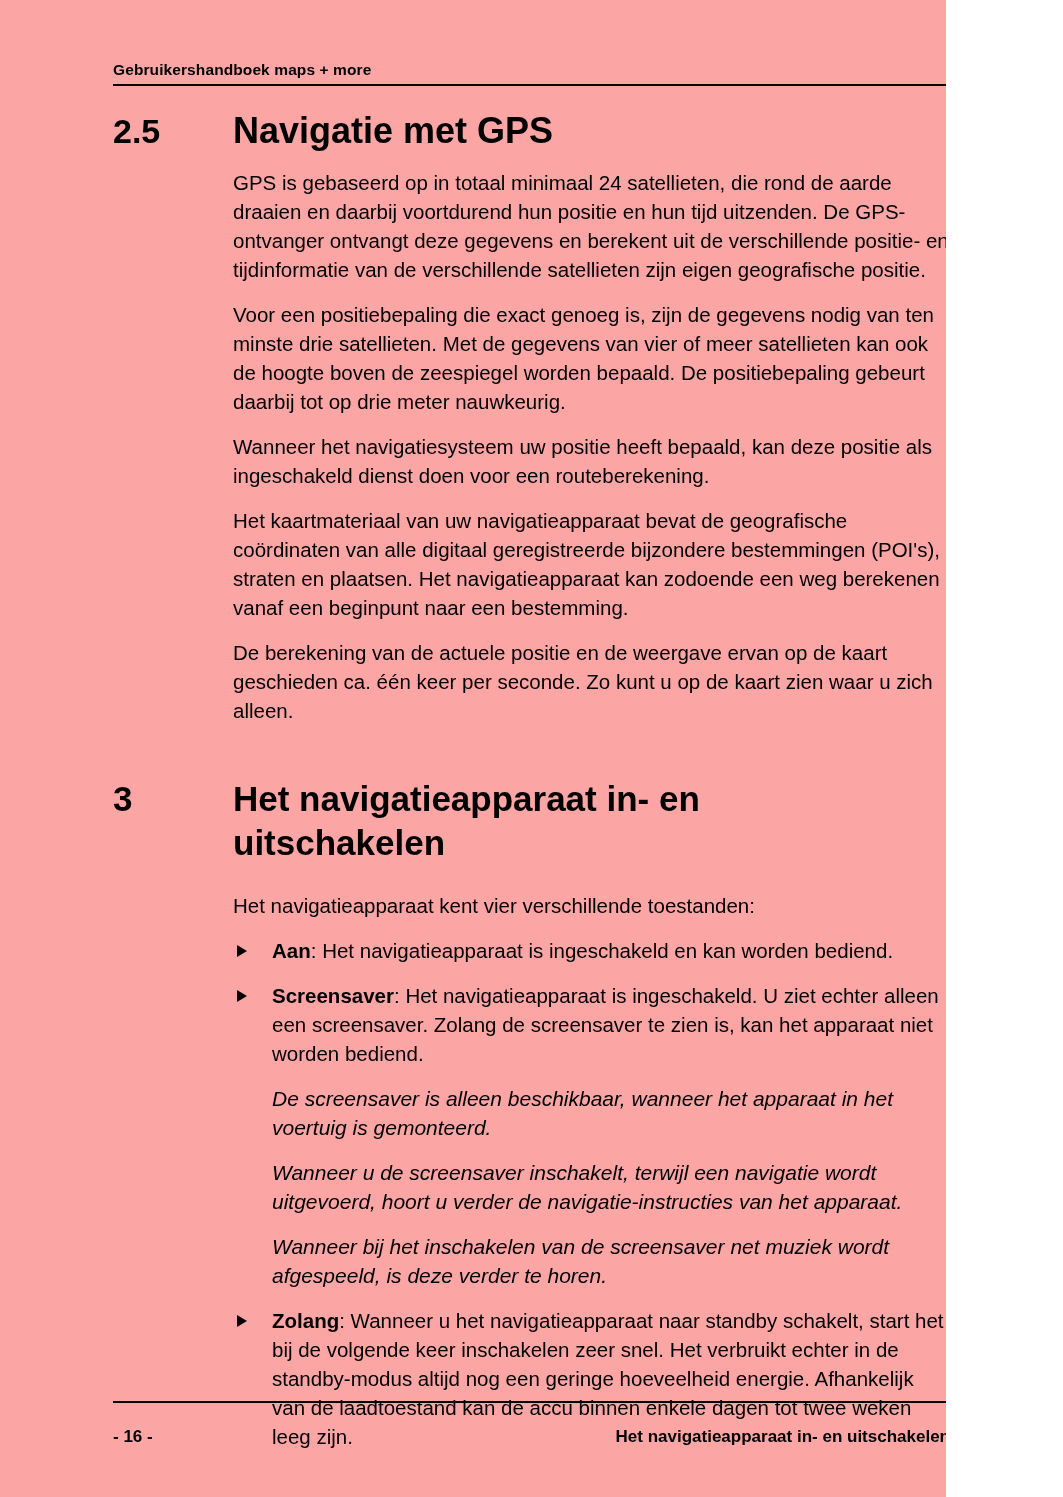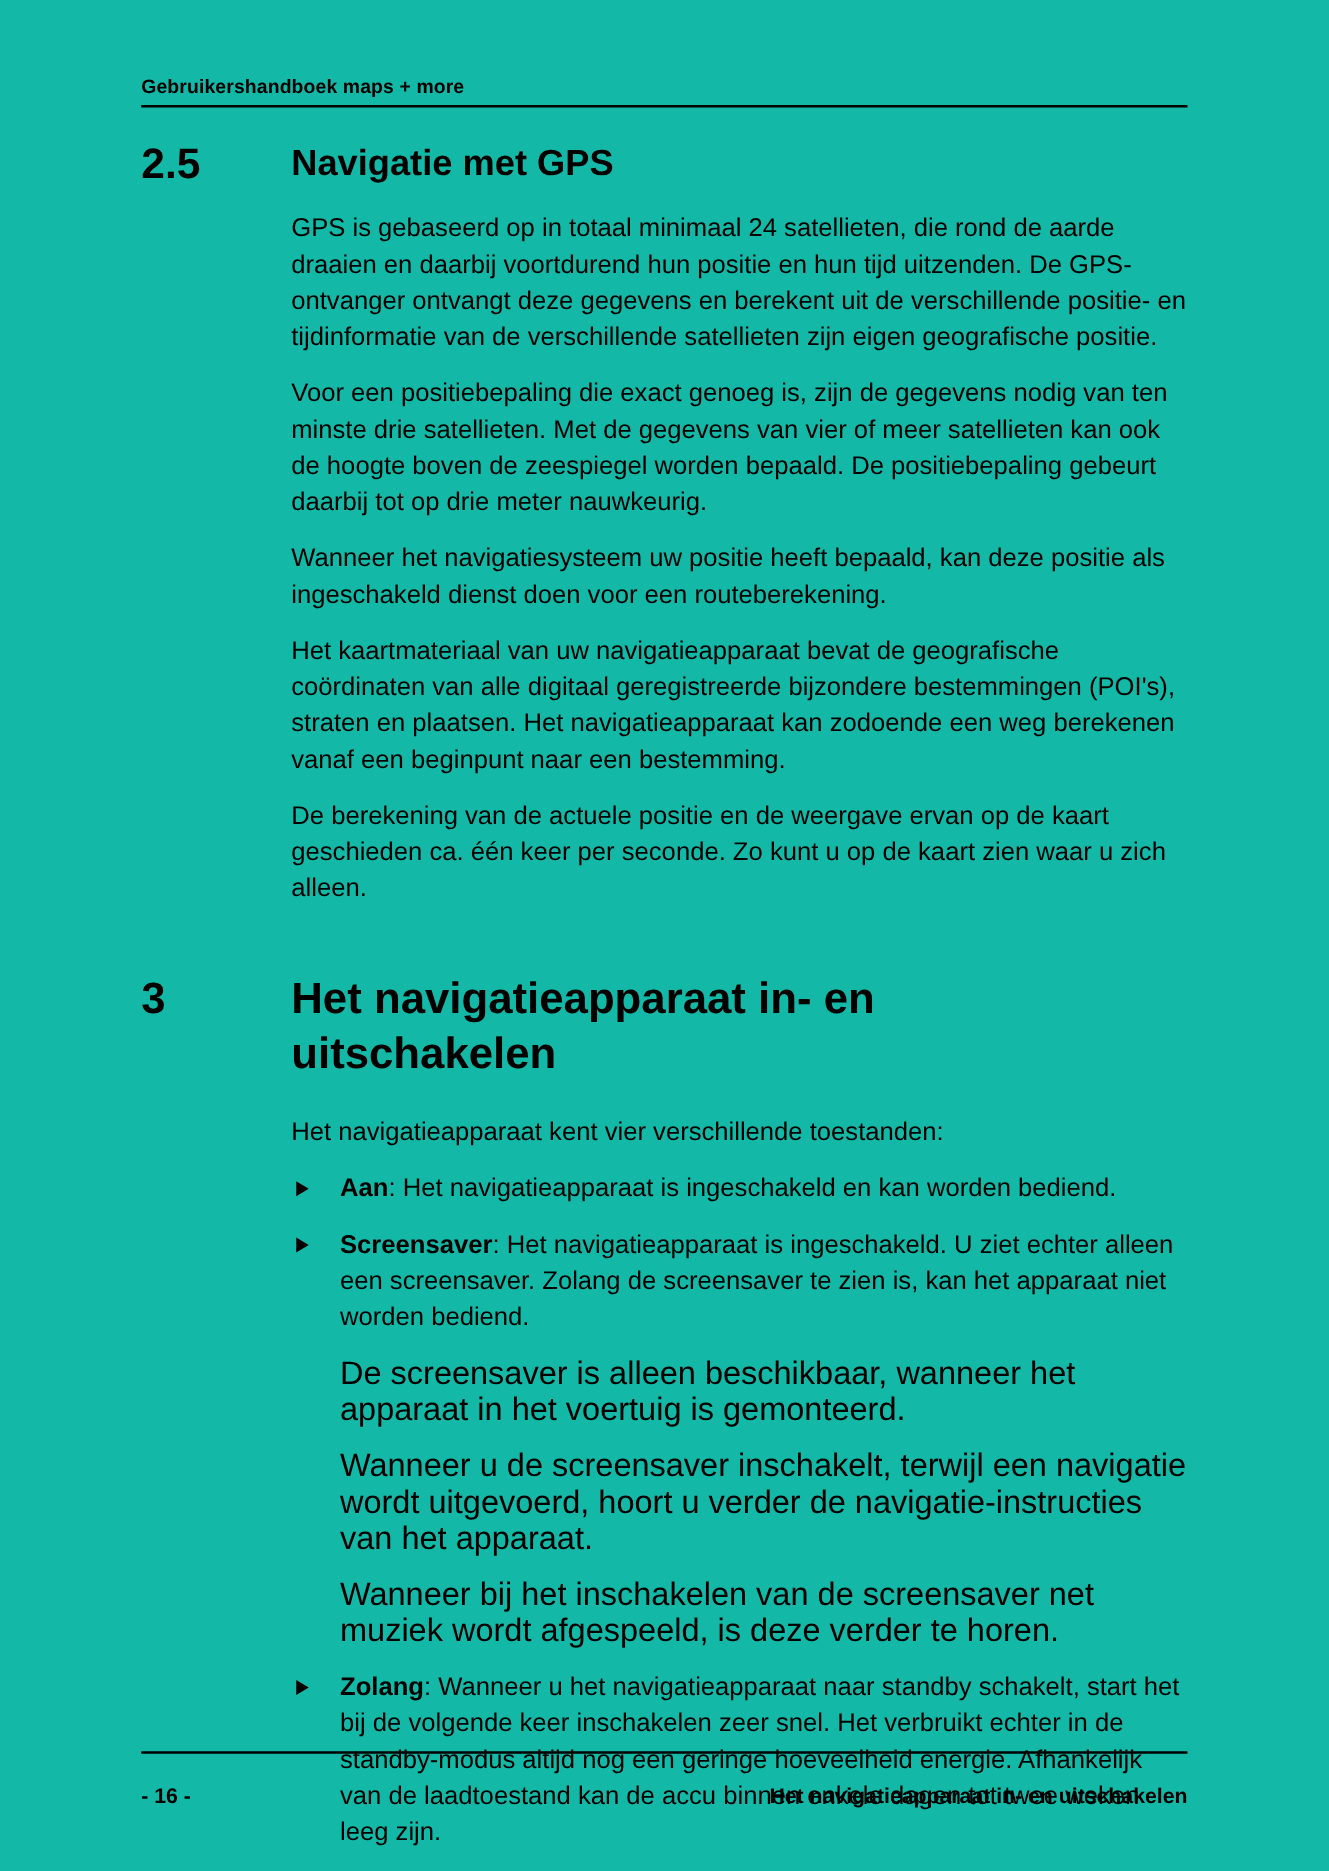--- a/index.html
+++ b/index.html
@@ -9,23 +9,23 @@
     background: #ffffff;
   }
   body {
     font-family: "Liberation Sans", sans-serif;
     color: #000000;
     -webkit-font-smoothing: none;
   }
 
   .page {
     position: relative;
-    width: 1063px;
+    width: 946px;
     height: 1497px;
-    background: #14b8a6;
+    background: #fca5a5;
     box-sizing: border-box;
     overflow: hidden;
   }
 
   
   .page-header {
     position: absolute;
     left: 113px;
     top: 60px;
     width: 837px;
@@ -67,21 +67,21 @@
   }
 
   
   .h2 { margin: 10px 0 20px 0; }
   .h2 .num {
     width: 120px;
     font-size: 34px;
     line-height: 34px;
   }
   .h2 .ttl {
-    font-size: 29px;
+    font-size: 36px;
     line-height: 34px;
   }
 
   
   .h1 { margin: 52px 0 26px 0; }
   .h1 .num {
     width: 120px;
     font-size: 35px;
     line-height: 44px;
   }
@@ -123,22 +123,23 @@
     border-bottom: 6px solid transparent;
     border-left: 10px solid #000000;
   }
   ul.bullets > li .term {
     font-weight: bold;
   }
   
   p.sub {
     margin: 0 0 16px 0;
     padding-left: 159px;
-    font-size: 26px;
+    font-size: 21px;
     line-height: 29px;
+    font-style: italic;
   }
 
   
   .page-footer {
     position: absolute;
     left: 113px;
     bottom: 48px;
     width: 837px;
   }
   .footer-rule {

